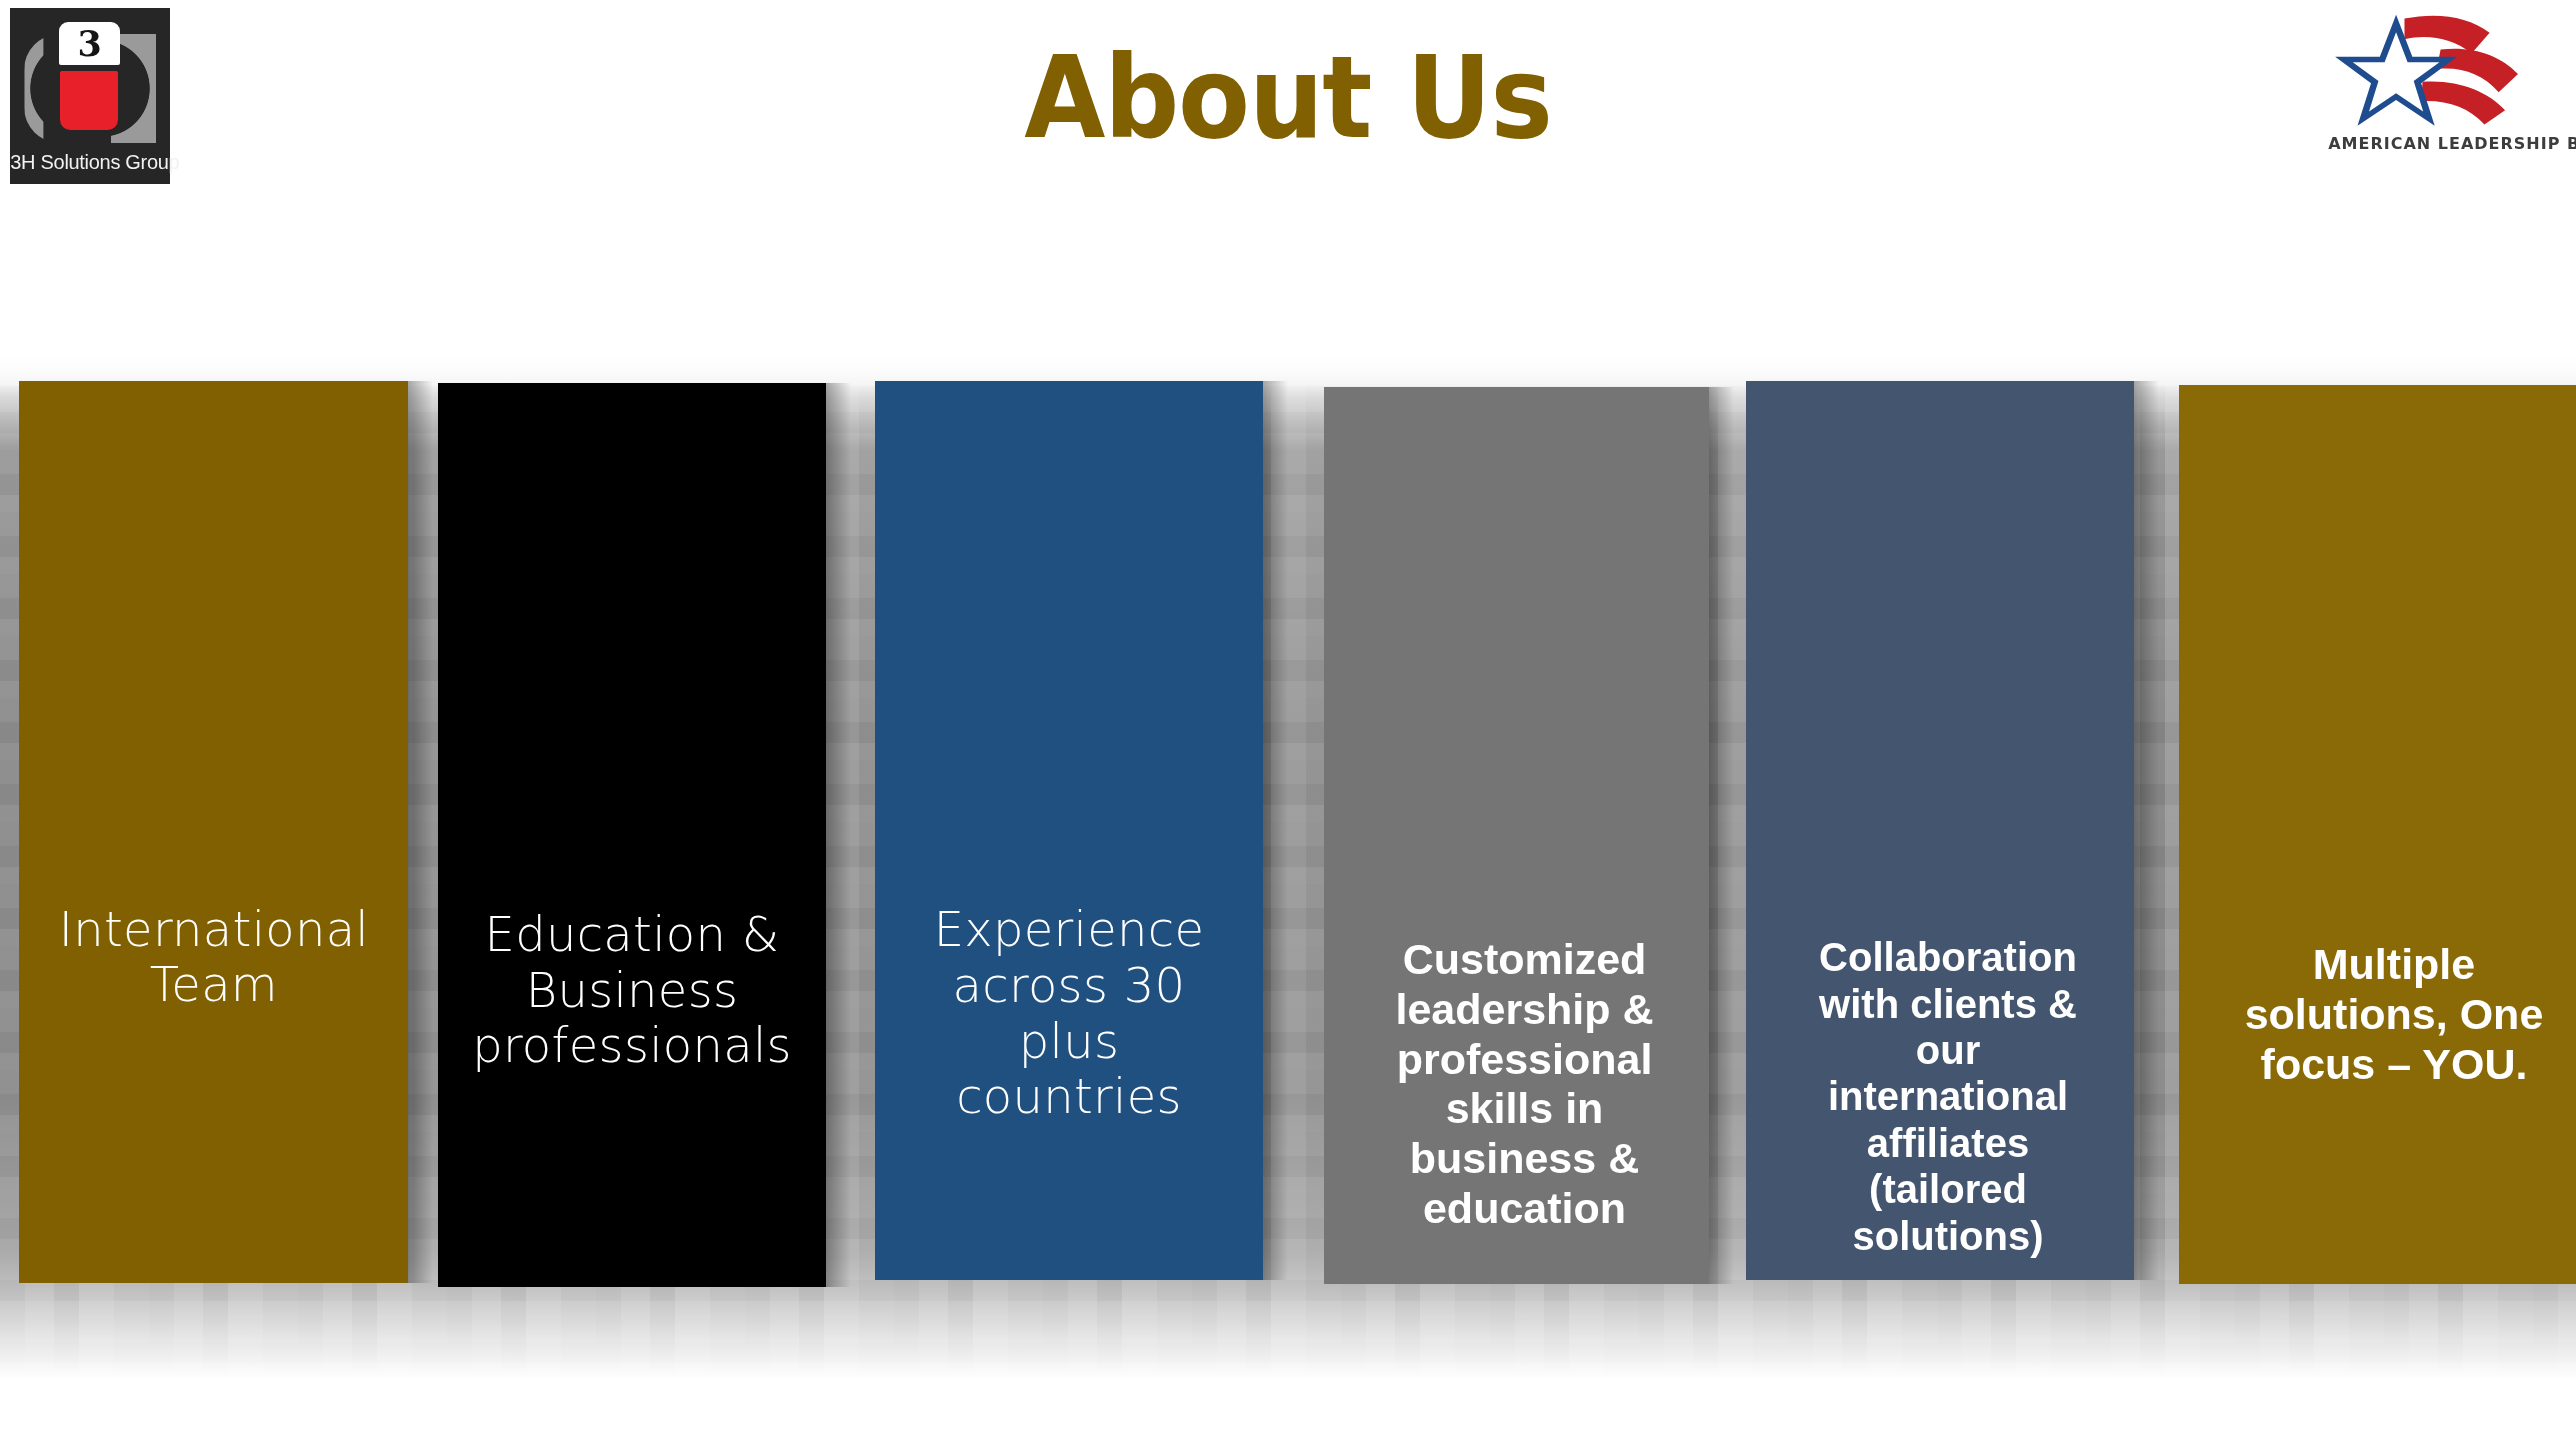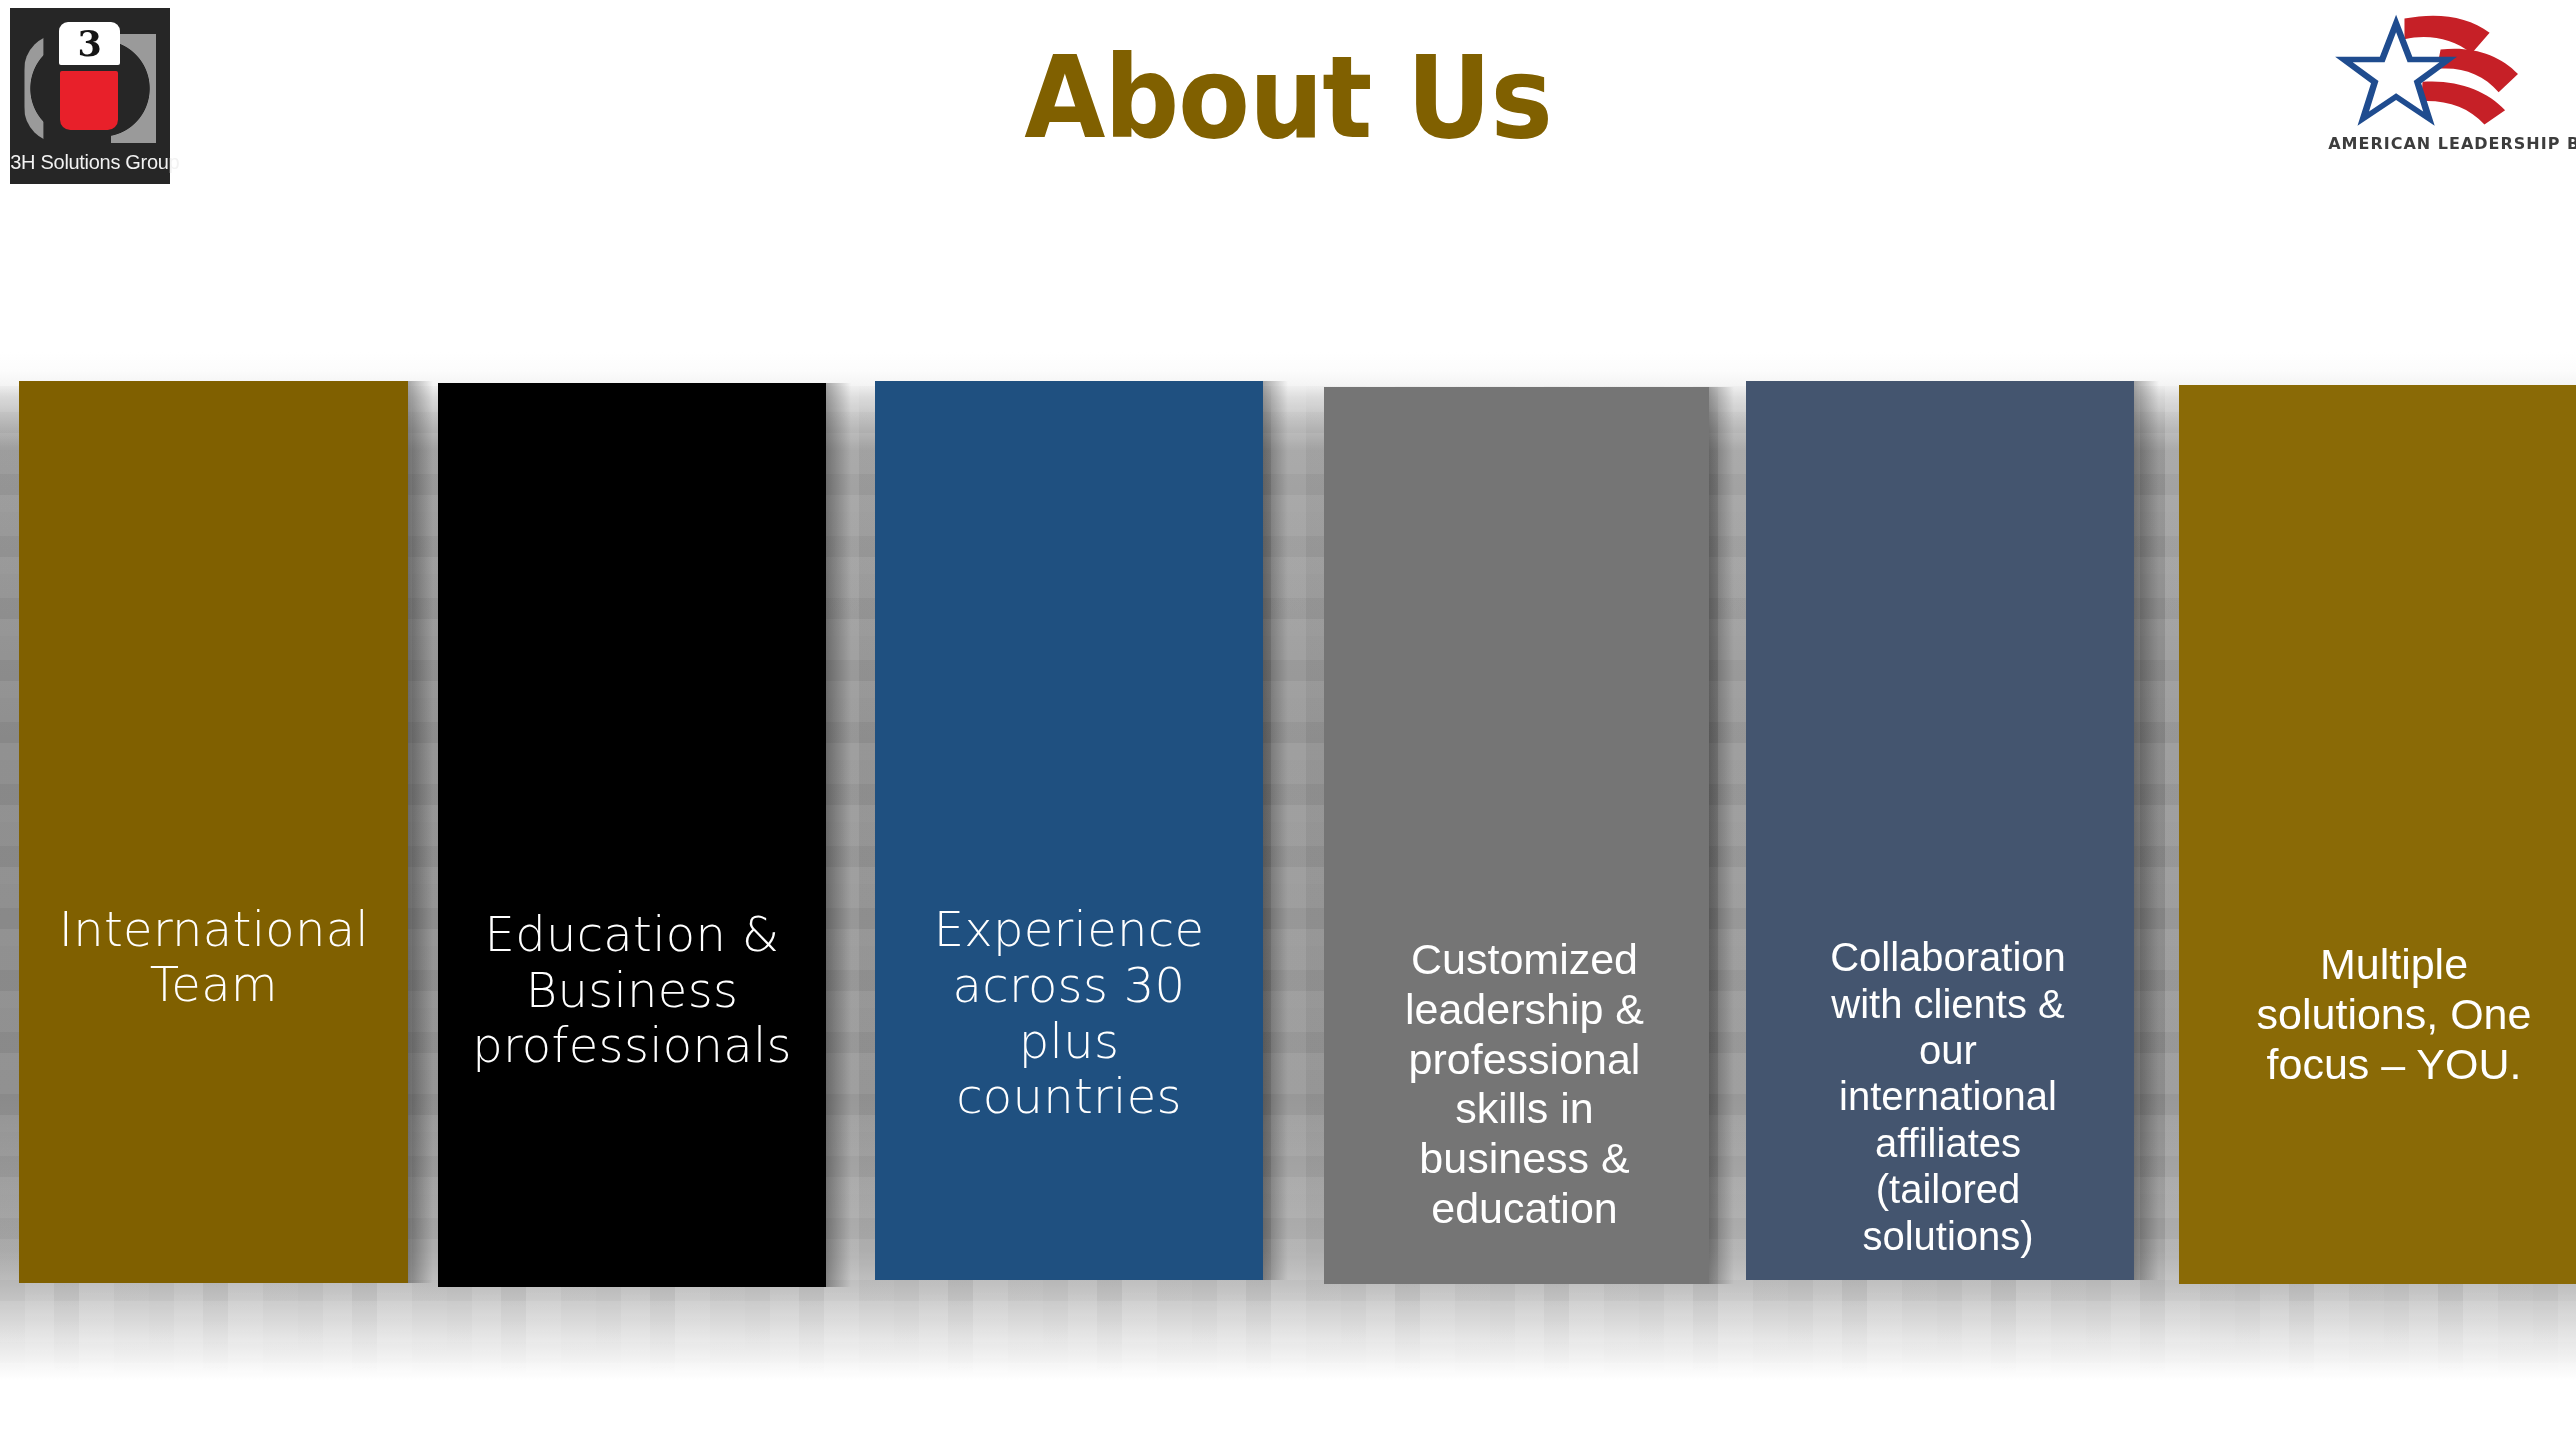--- a/index.html
+++ b/index.html
@@ -126,21 +126,21 @@
   }
   .col .col-text{
     width:100%;
     padding:0 14.2px 0 14.2px;
     box-sizing:border-box;
     line-height:1.16;
     white-space:pre-line;
   }
   
   .font-geo .col-text{font-family:"DejaVu Sans",sans-serif;font-weight:300;letter-spacing:0.3px;}
-  .font-hum .col-text{font-family:"Liberation Sans",sans-serif;font-weight:400;letter-spacing:0px;margin-left:16px;}
+  .font-hum .col-text{font-family:"Liberation Sans",sans-serif;font-weight:700;letter-spacing:0px;margin-left:16px;}
   .col-shadow{
     position:absolute;top:0;right:-24.6px;width:24.6px;height:100%;
     background:linear-gradient(90deg,rgba(0,0,0,0.33),rgba(0,0,0,0));
     pointer-events:none;
   }
 </style>
 </head>
 <body>
 
 <div class="slide">

